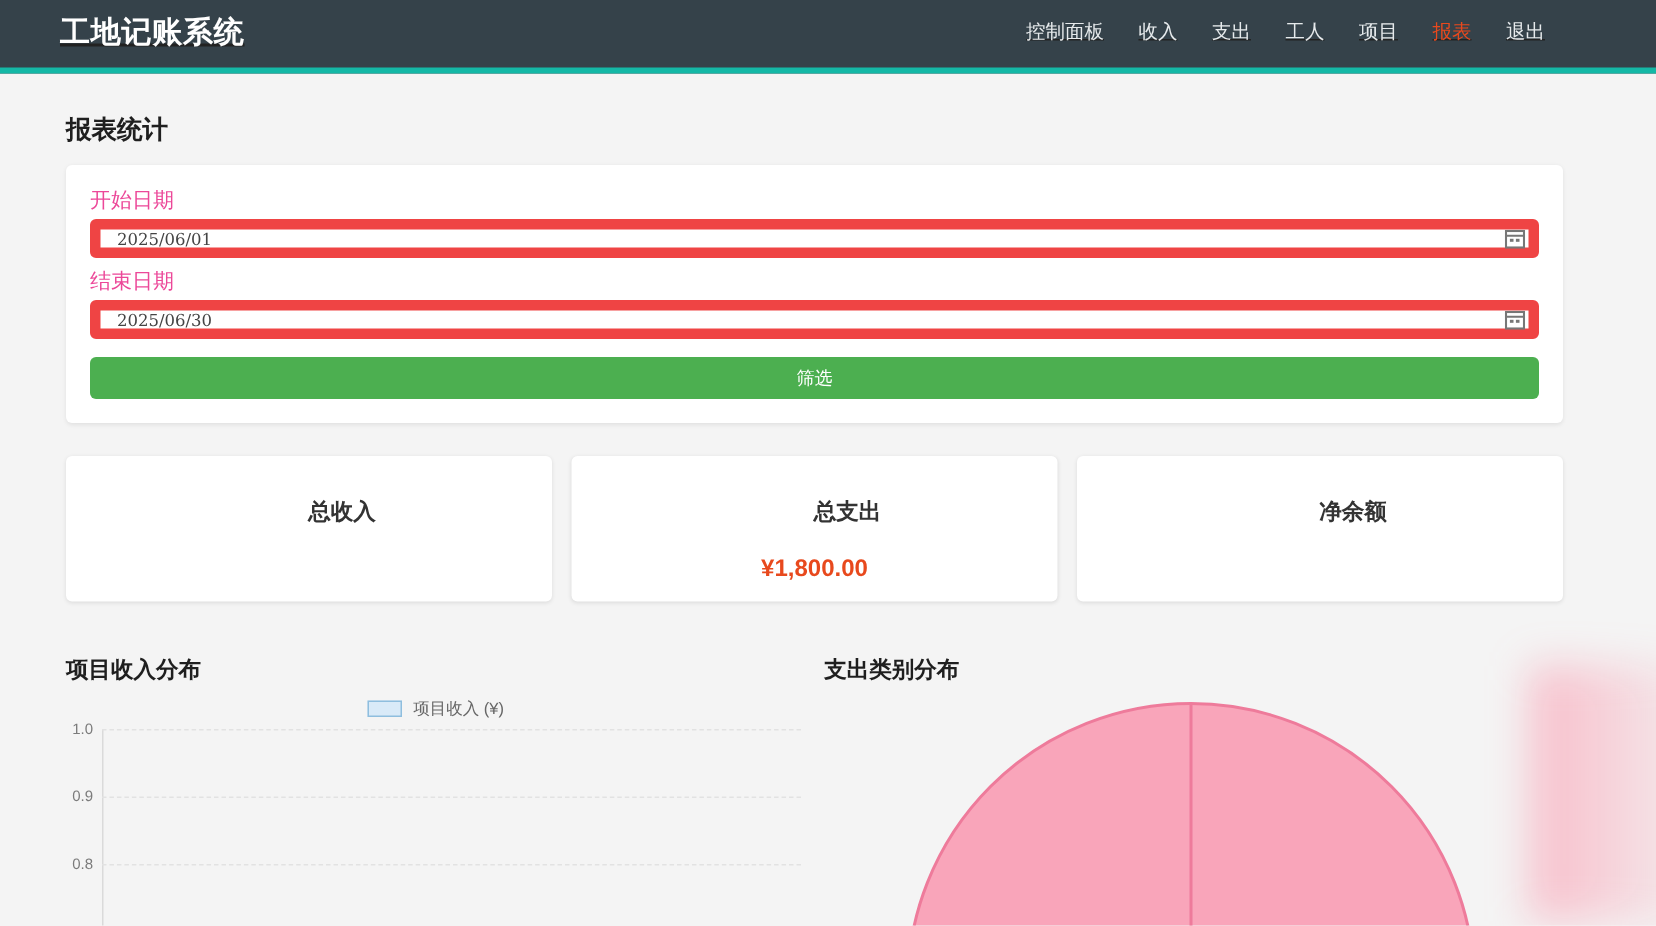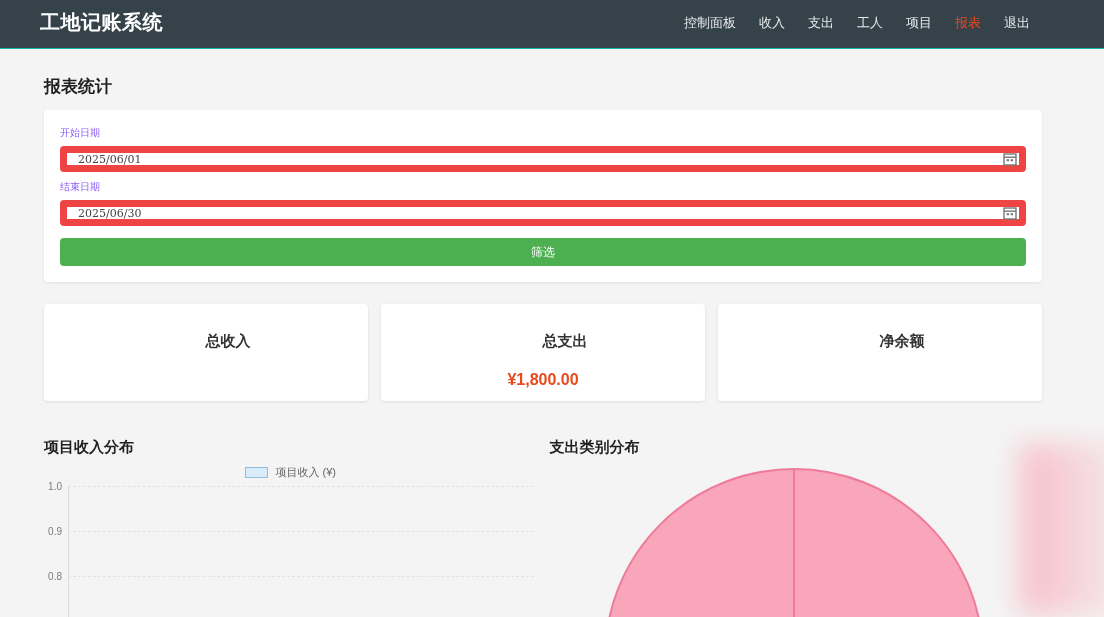--- a/index.html
+++ b/index.html
@@ -7,39 +7,40 @@
   body {
     width: 1104px; height: 617px; overflow: hidden;
     background: #f4f4f4;
     font-family: "Liberation Sans", sans-serif;
     color: #222;
   }
 
   
   .app-header {
     height: 49px; background: #35424a;
-    border-bottom: 1px solid #14b8a6;
+    border-bottom: 4px solid #14b8a6;
     display: flex; align-items: center; justify-content: space-between;
     padding: 0 74px 3px 40px;
+    text-decoration: underline;
   }
   .app-title { font-size: 20px; font-weight: bold; color: #ffffff; margin: 0; letter-spacing: .5px; }
   .main-nav { display: flex; gap: 23px; font-size: 13px; }
   .main-nav a { color: #e6eaec; text-decoration: none; }
   .main-nav a.active { color: #e8491d; }
 
   
   .container { margin: 0 62px 0 44px; }
   .page-title { font-size: 17px; font-weight: bold; color: #1f1f1f; margin: 26px 0 12px; }
 
   
   .filter-card {
     background: #fff; border-radius: 4px; padding: 16px;
     box-shadow: 0 1px 3px rgba(0,0,0,.08);
   }
-  .field-label { display: block; font-size: 10px; line-height: 14px; color: #8b5cf6; margin-bottom: 6px; }
+  .field-label { display: block; font-size: 14px; line-height: 14px; color: #ec4899; margin-bottom: 6px; }
   .input-wrap { position: relative; margin-bottom: 8px; }
   .date-input {
     width: 100%; height: 26px; border: 7px solid #ef4444; border-radius: 4px;
     padding: 0 30px 0 11px; background: #fff;
     font-family: "DejaVu Serif", serif; font-size: 11px; color: #444;
   }
   .cal-icon { position: absolute; right: 9px; top: 6px; width: 14px; height: 14px; cursor: pointer; }
   .filter-btn {
     display: block; width: 100%; height: 28px; margin-top: 12px;
     background: #4caf50; border: none; border-radius: 4px;

